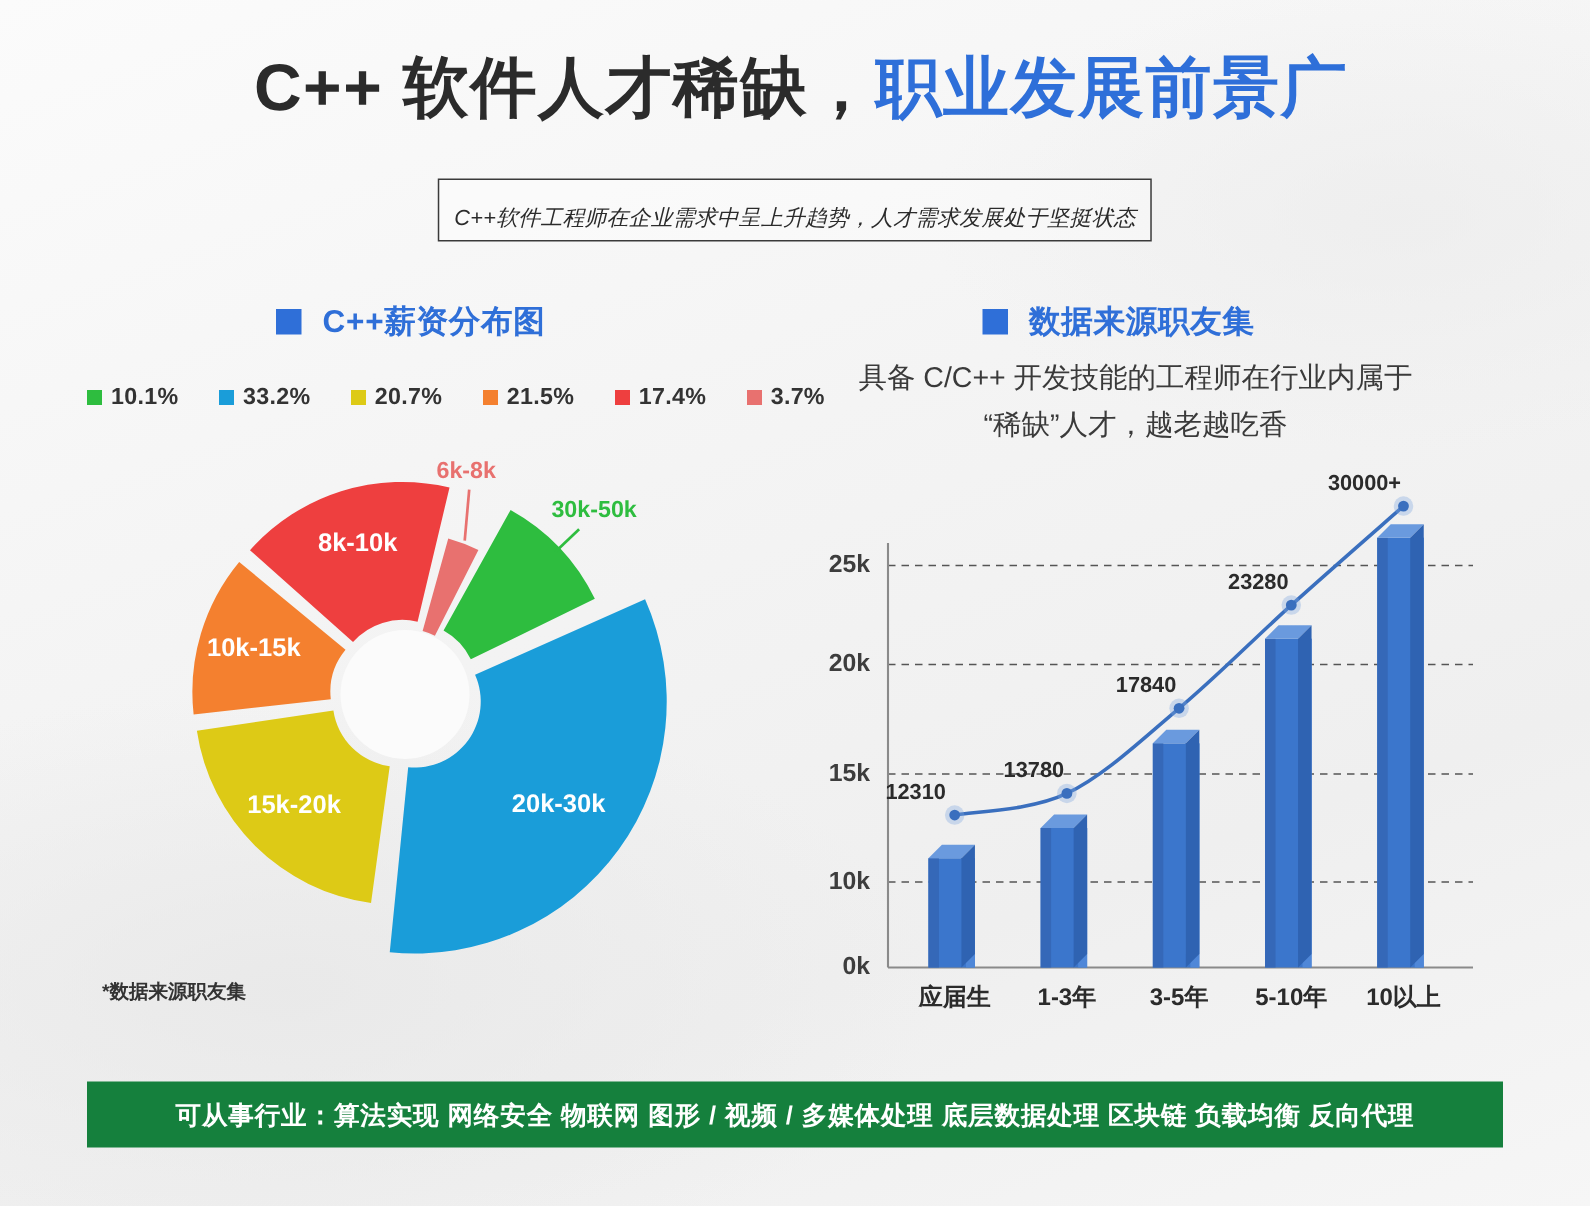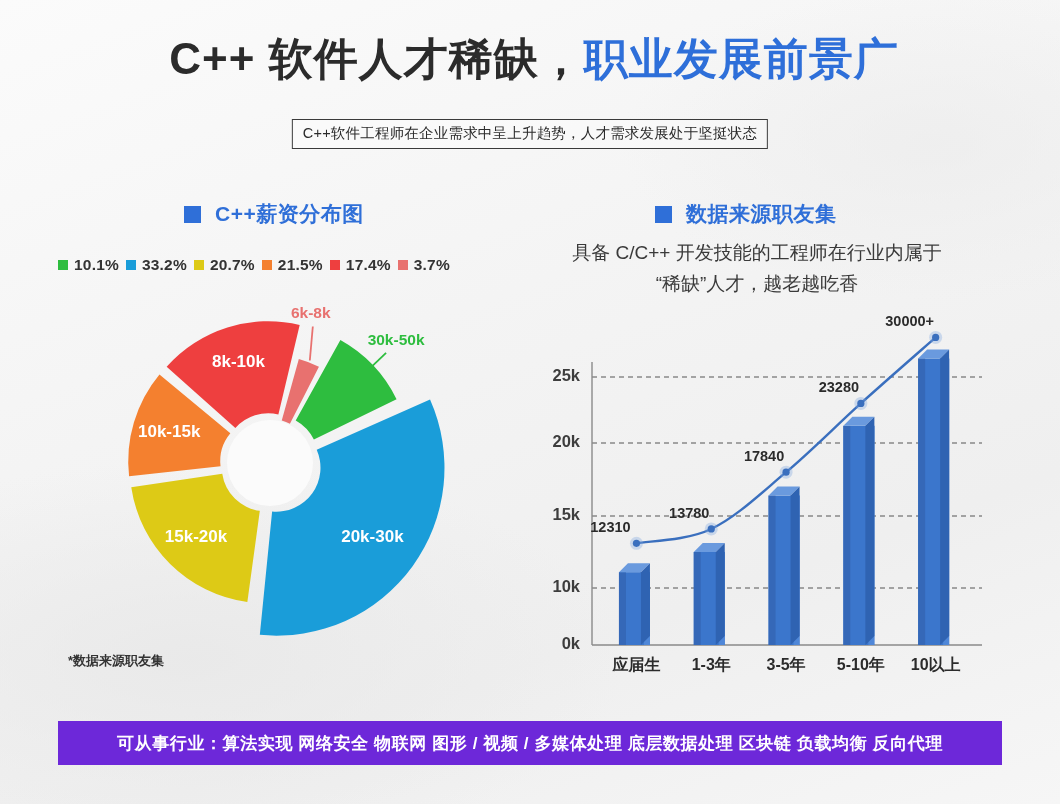--- a/index.html
+++ b/index.html
@@ -23,24 +23,25 @@
     font-size: 44px; font-weight: bold; line-height: 1.15;
     letter-spacing: 1px;
     white-space: nowrap;
   }
   .title .part-dark { color: #2b2b2b; }
   .title .part-blue { color: #2e6fd9; }
 
   .subtitle-box {
     position: absolute; top: 119px; left: 50%; transform: translateX(-50%);
     border: 1px solid #3a3a3a;
-    padding: 4px 10px 5px 10px;
+    padding: 16px 10px 5px 10px;
     background: rgba(255,255,255,0.35);
     font-size: 14.5px; color: #2b2b2b; white-space: nowrap;
     letter-spacing: 0.2px;
+    font-style: italic;
   }
 
   
   .sec-head {
     position: absolute;
     display: flex; align-items: center; gap: 14px;
     white-space: nowrap;
     padding-left: 10px;
   }
   .sec-head .sq {
@@ -54,21 +55,21 @@
   #sec-head-right { top: 200px; left: 645px; }
 
   .right-desc {
     position: absolute; top: 237px; left: 562px; width: 390px;
     text-align: center; color: #3a3a3a; font-size: 19px; line-height: 1.65;
   }
 
   
   .pie-legend {
     position: absolute; top: 256px; left: 58px;
-    display: flex; align-items: center; gap: 7px;
+    display: flex; align-items: center; gap: 27px;
     white-space: nowrap;
   }
   .pie-legend .item { display: flex; align-items: center; gap: 6px; }
   .pie-legend .chip { width: 10px; height: 10px; flex: 0 0 auto; }
   .pie-legend .pct { font-size: 15.5px; color: #333; font-weight: bold; letter-spacing: 0.2px; }
 
   
   #pie-wrap { position: absolute; left: 90px; top: 295px; width: 360px; height: 360px; }
   .pie-slice-label {
     fill: #ffffff; font-size: 17px; font-weight: bold;
@@ -101,21 +102,21 @@
   .pt-label {
     fill: #2b2b2b; font-size: 14.5px; font-weight: bold;
     font-family: "Liberation Sans", sans-serif;
     text-anchor: middle;
   }
 
   
   .footer {
     position: absolute; left: 58px; top: 721px;
     width: 944px; height: 44px;
-    background: #6d28d9;
+    background: #15803d;
     display: flex; align-items: center; justify-content: center;
     color: #ffffff; font-size: 17px; font-weight: bold;
     letter-spacing: 0.6px; white-space: nowrap;
   }
 </style>
 </head>
 <body>
 
 <div class="title">
   <span class="part-dark">C++ 软件人才稀缺，</span><span class="part-blue">职业发展前景广</span>

